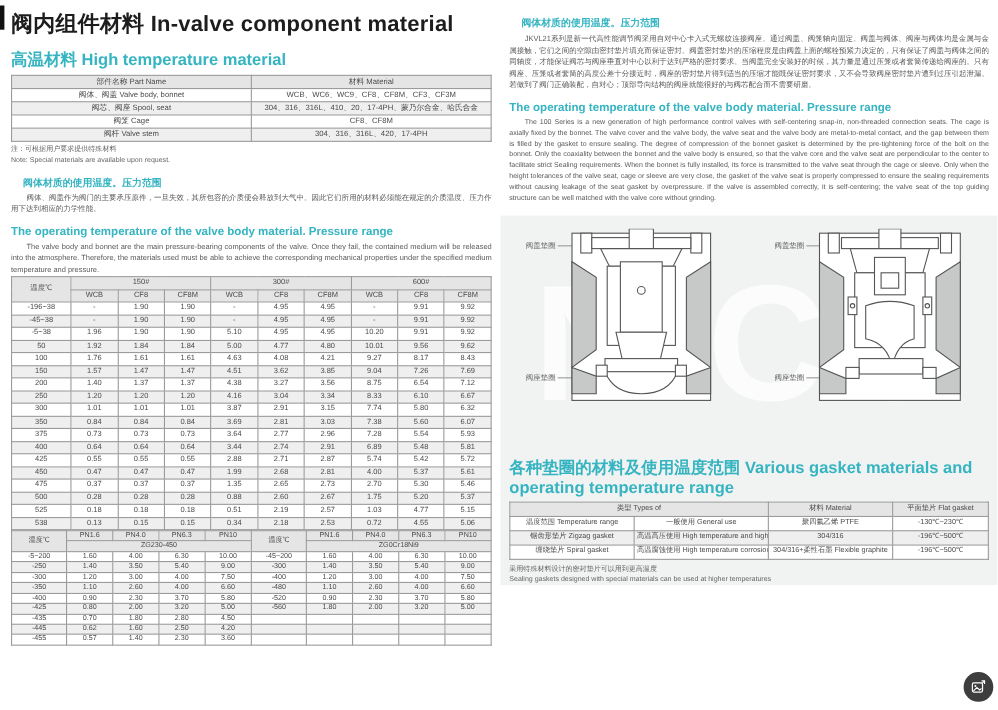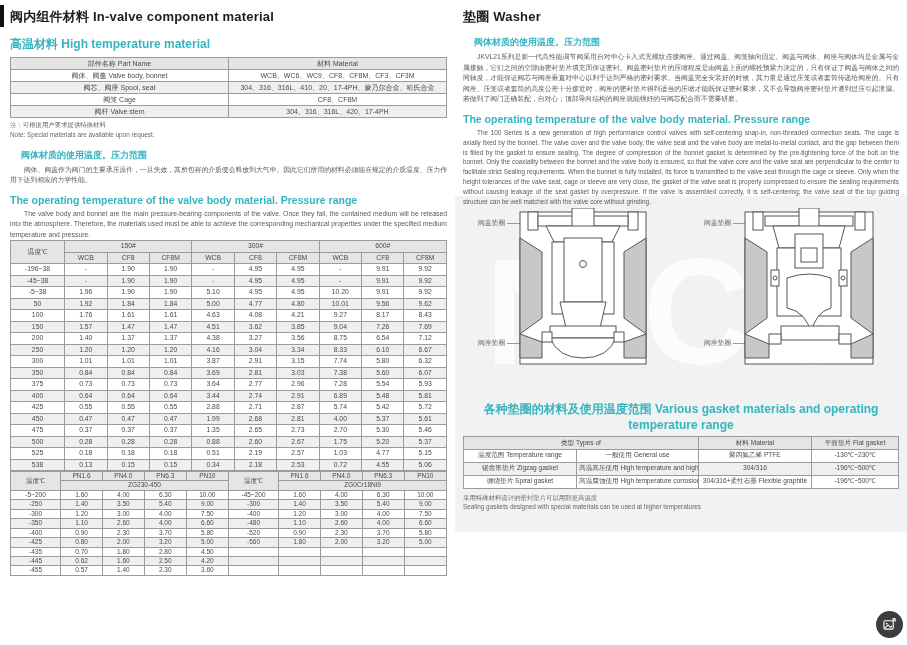--- a/index.html
+++ b/index.html
@@ -1,23 +1,23 @@
 <!DOCTYPE html>
 <html><head>
 <meta charset="utf-8">
 <style>
   html,body{margin:0;padding:0;}
   body{width:907px;height:645px;background:#ffffff;font-family:"Liberation Sans",sans-serif;color:#333;position:relative;overflow:hidden;}
   .edge-mark{position:absolute;left:0;top:5px;width:4px;height:22px;background:#111;}
   .col{position:absolute;top:6px;}
   .col-left{left:10px;width:437px;}
   .col-right{left:463px;width:436px;}
-  .page-title{font-size:13px;font-weight:bold;color:#1d1d1d;margin:2px 0 10px 0;letter-spacing:.2px;}
+  .page-title{font-size:20px;font-weight:bold;color:#1d1d1d;margin:2px 0 10px 0;letter-spacing:.2px;}
   .h-teal{color:#35b4c1;font-weight:bold;margin:0;}
-  .h-teal.big{font-size:12px;margin:9px 0 4px 0;}
+  .h-teal.big{font-size:15px;margin:9px 0 4px 0;}
   .h-teal.med{font-size:10.5px;margin:8px 0 3px 0;}
   .h-teal.zh{font-size:9px;margin:9px 0 3px 0;padding-left:11px;}
   .p-small{font-size:6.8px;line-height:1.55;color:#5a5a5a;margin:0;text-align:justify;}
   .p-small.indent{text-indent:14px;}
   .note{font-size:6.4px;line-height:1.5;color:#666;margin:2px 0 0 0;}
   table.data{width:100%;border-collapse:collapse;font-size:7px;color:#4a4a4a;text-align:center;table-layout:fixed;}
   table.data th,table.data td{border:1px solid #9b9b9b;padding:1px 2px;font-weight:normal;line-height:1.3;overflow:hidden;white-space:nowrap;}
   table.data thead th{background:#e5e5e5;color:#4a4a4a;}
   table.data tbody tr:nth-child(even) td{background:#efefef;}
   table.mat td{text-align:center;}
@@ -477,21 +477,20 @@
           <td></td>
           <td></td>
           <td></td>
           <td></td>
         </tr>
       </tbody>
   </table>
 </div>
 
 <div class="col col-right">
-  <div class="page-title">垫圈 Washer</div>
   <div class="h-teal zh">阀体材质的使用温度。压力范围</div>
   <p class="p-small indent">JKVL21系列是新一代高性能调节阀采用自对中心卡入式无螺纹连接阀座。通过阀盖、阀笼轴向固定。阀盖与阀体、阀座与阀体均是金属与金属接触，它们之间的空隙由密封垫片填充而保证密封。阀盖密封垫片的压缩程度是由阀盖上面的螺栓预紧力决定的，只有保证了阀盖与阀体之间的同轴度，才能保证阀芯与阀座垂直对中心以利于达到严格的密封要求。当阀盖完全安装好的时候，其力量是通过压笼或者套筒传递给阀座的。只有阀座、压笼或者套筒的高度公差十分接近时，阀座的密封垫片得到适当的压缩才能既保证密封要求，又不会导致阀座密封垫片遭到过压引起泄漏。若做到了阀门正确装配，自对心；顶部导向结构的阀座就能很好的与阀芯配合而不需要研磨。</p>
   <div class="h-teal med">The operating temperature of the valve body material. Pressure range</div>
   <p class="p-small indent" style="font-size:6.4px;">The 100 Series is a new generation of high performance control valves with self-centering snap-in, non-threaded connection seats. The cage is axially fixed by the bonnet. The valve cover and the valve body, the valve seat and the valve body are metal-to-metal contact, and the gap between them is filled by the gasket to ensure sealing. The degree of compression of the bonnet gasket is determined by the pre-tightening force of the bolt on the bonnet. Only the coaxiality between the bonnet and the valve body is ensured, so that the valve core and the valve seat are perpendicular to the center to facilitate strict Sealing requirements. When the bonnet is fully installed, its force is transmitted to the valve seat through the cage or sleeve. Only when the height tolerances of the valve seat, cage or sleeve are very close, the gasket of the valve seat is properly compressed to ensure the sealing requirements without causing leakage of the seat gasket by overpressure. If the valve is assembled correctly, it is self-centering; the valve seat of the top guiding structure can be well matched with the valve core without grinding.</p>
 </div>
 
 <div class="diag-label" style="left:478px;top:218px;"><span>阀盖垫圈</span></div>
 <div class="diag-label" style="left:478px;top:338px;"><span>阀座垫圈</span></div>
 <div class="diagram" style="left:516px;top:208px;">
   <svg width="134" height="160" viewBox="0 0 134 160">
@@ -537,21 +536,21 @@
     <path class="line" d="M46,70 Q68,62 90,70 L90,100 Q74,104 70,126 Q66,104 46,100 Z"></path>
     <rect x="40" y="118" width="58" height="14" class="line"></rect>
     <rect x="28" y="126" width="12" height="10" class="line"></rect>
     <rect x="98" y="126" width="12" height="10" class="line"></rect>
     <path class="shade" d="M4,126 L28,136 L28,150 L4,150 Z"></path>
     <path class="shade" d="M132,126 L110,136 L110,150 L132,150 Z"></path>
   </svg>
 </div>
 
 <div class="gasket-block">
-  <div class="h-teal big" style="margin-top:1px;text-align:center;">各种垫圈的材料及使用温度范围 Various gasket materials and operating temperature range</div>
+  <div class="h-teal big" style="margin-top:16px;">各种垫圈的材料及使用温度范围 Various gasket materials and operating temperature range</div>
   <table class="data gask">
     <colgroup>
         <col style="width:26%">
         <col style="width:28%">
         <col style="width:26%">
         <col style="width:20%">
       </colgroup>
     <thead>
       <tr>
         <th colspan="2">类型 Types of</th>

